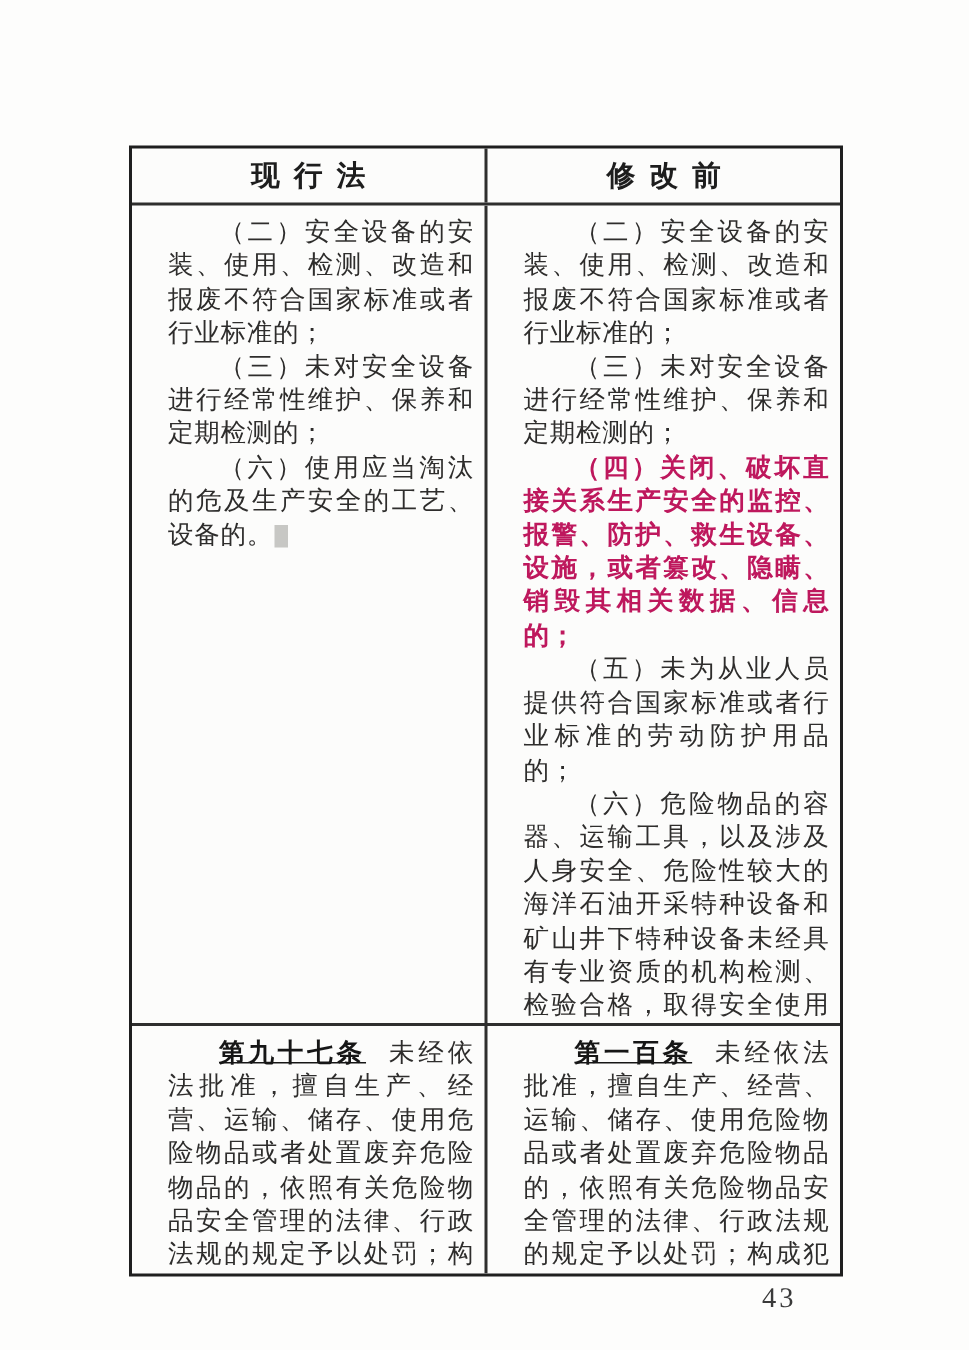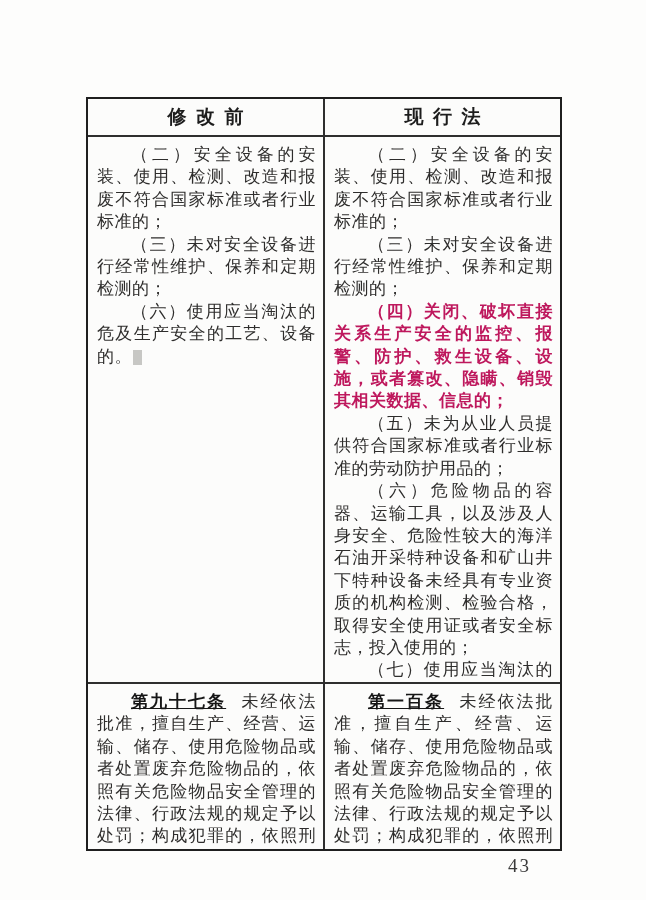--- a/index.html
+++ b/index.html
@@ -56,21 +56,21 @@
     border-bottom: 2px solid #2e2e2e;
     overflow: hidden;
   }
   .body-row-articles {
     flex: 1 1 auto;
     display: flex;
     overflow: hidden;
   }
   .cell {
     flex: 1 1 0;
-    padding: 7px 7px 0 9px;
+    padding: 7px 7px 0 24px;
     overflow: hidden;
     box-sizing: border-box;
   }
   .cell + .cell {
     border-left: 2px solid #2e2e2e;
   }
   .para {
     margin: 0;
     font-size: 17px;
     line-height: 22.4px;
@@ -109,22 +109,22 @@
   }
 </style>
 </head>
 <body>
 
 <div class="page">
 
   <div class="comparison-table">
 
     <div class="header-row">
+      <div class="header-cell">现行法</div>
       <div class="header-cell">修改前</div>
-      <div class="header-cell">现行法</div>
     </div>
 
     <div class="body-row-items">
 
       <div class="cell">
         <p class="para">（二）安全设备的安装、使用、检测、改造和报废不符合国家标准或者行业标准的；</p>
         <p class="para">（三）未对安全设备进行经常性维护、保养和定期检测的；</p>
         <p class="para">
           <span>（六）使用应当淘汰的危及生产安全的工艺、设备的。</span><span class="scan-artifact"></span>
         </p>

